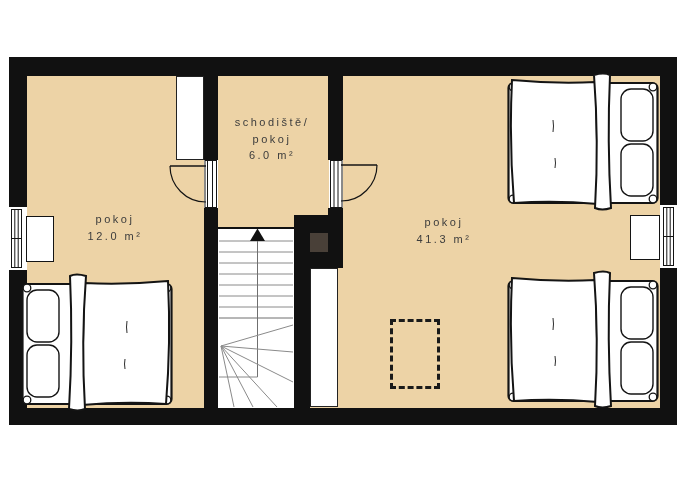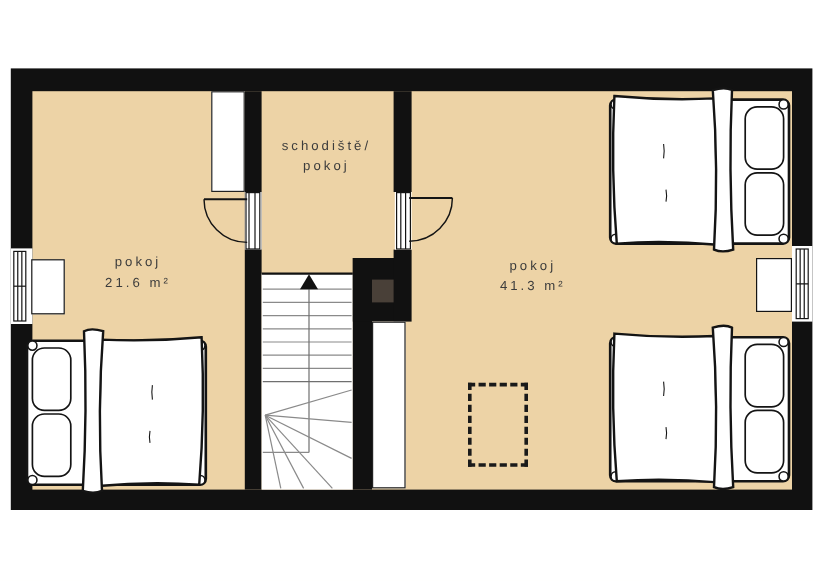--- a/index.html
+++ b/index.html
@@ -123,26 +123,27 @@
       <line x1="663.5" y1="236.5" x2="673.5" y2="236.5"></line>
     </g>
 
     <use href="#bed" transform="translate(507,80)"></use>
     <use href="#bed" transform="translate(507,278)"></use>
     <use href="#bed" transform="translate(173,281) scale(-1,1)"></use>
   </svg>
 
   <div class="label" style="left:115px;top:211px;">
     <div>pokoj</div>
-    <div>21.6 m²</div>
+    <div>12.0 m²</div>
   </div>
 
   <div class="label" style="left:444px;top:214px;">
     <div>pokoj</div>
     <div>41.3 m²</div>
   </div>
 
   <div class="label" style="left:272px;top:114px;">
     <div>schodiště/</div>
     <div>pokoj</div>
+    <div>6.0 m²</div>
   </div>
 
 </div>
 
 </body></html>

